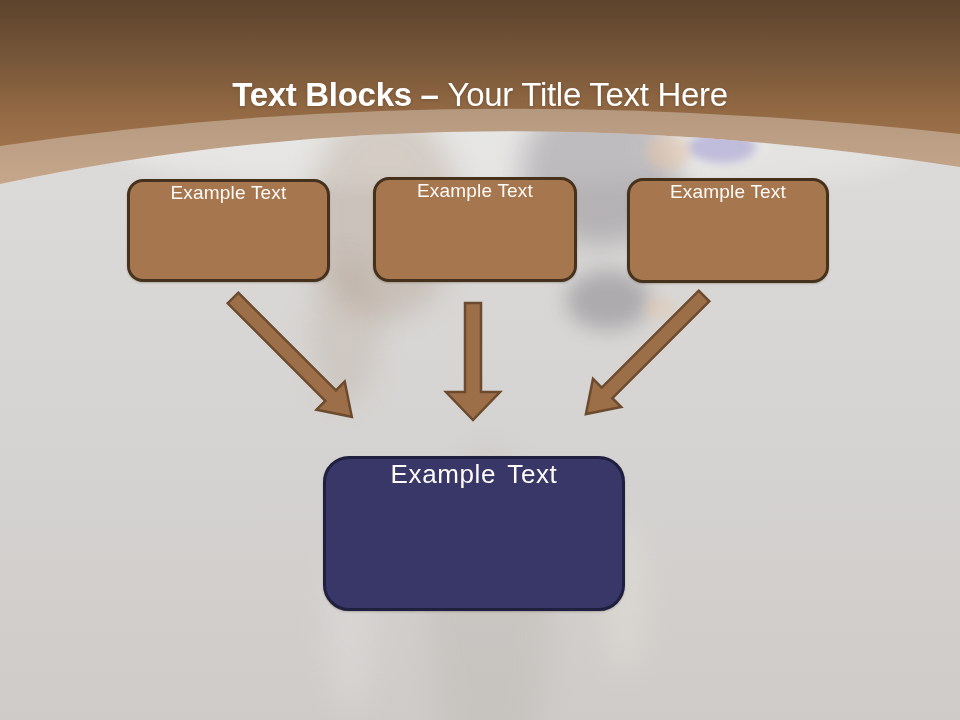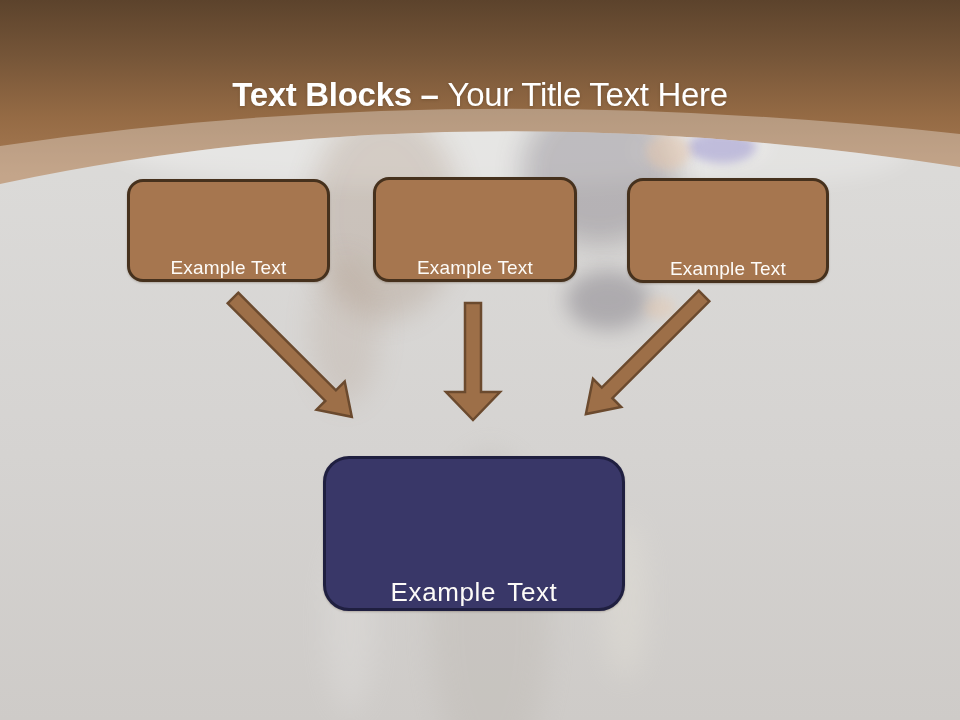--- a/index.html
+++ b/index.html
@@ -12,21 +12,21 @@
   .slide-title{
     position:absolute;left:0;top:53px;width:960px;text-align:center;
     color:#ffffff;font-size:33px;line-height:40px;letter-spacing:-0.3px;
     text-shadow:0 1px 3px rgba(60,35,10,.25);white-space:nowrap;
   }
   .slide-title .t-bold{font-weight:700;}
   .slide-title .t-reg{font-weight:400;}
   .block{
     position:absolute;box-sizing:border-box;
     background:#a6764f;border:3px solid #46311d;border-radius:16px;
-    display:flex;align-items:flex-end;justify-content:center;
+    display:flex;align-items:flex-start;justify-content:center;
     color:#fdfbf8;font-size:19px;letter-spacing:.2px;
     box-shadow:0 1px 2px rgba(60,40,20,.25);
   }
   .block-1{left:127px;top:179px;width:203px;height:103px;}
   .block-2{left:373px;top:177px;width:204px;height:105px;}
   .block-3{left:627px;top:178px;width:202px;height:105px;}
   .block-target{
     left:323px;top:456px;width:302px;height:155px;
     background:#393768;border:3px solid #1f1f40;border-radius:26px;
     font-size:26px;letter-spacing:.6px;word-spacing:4px;

